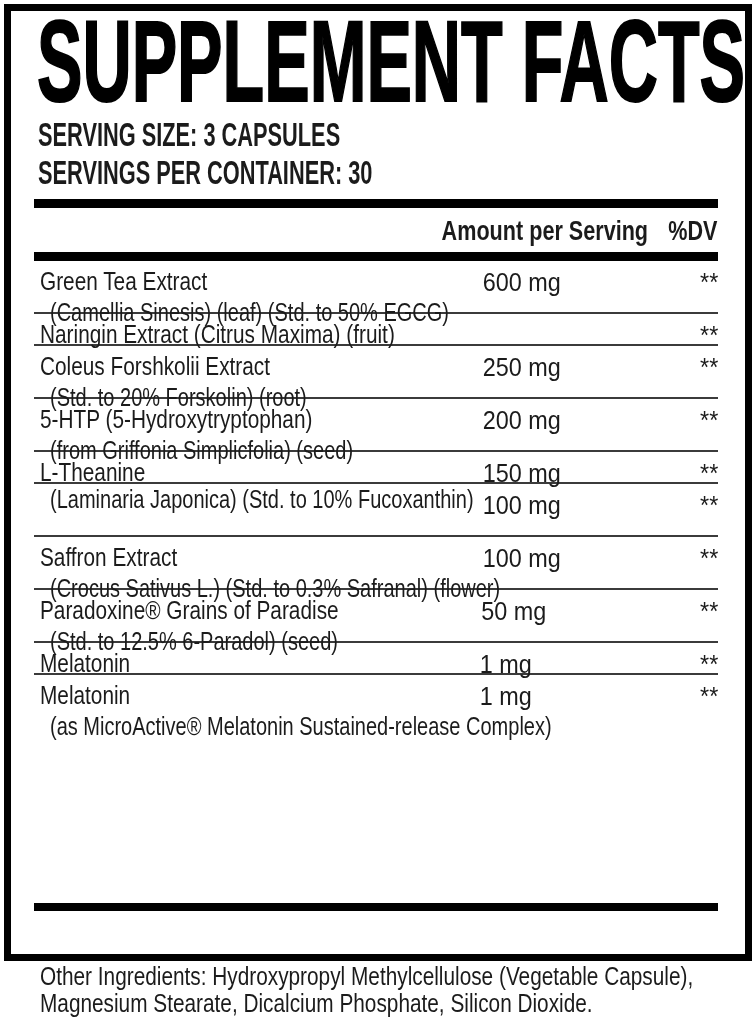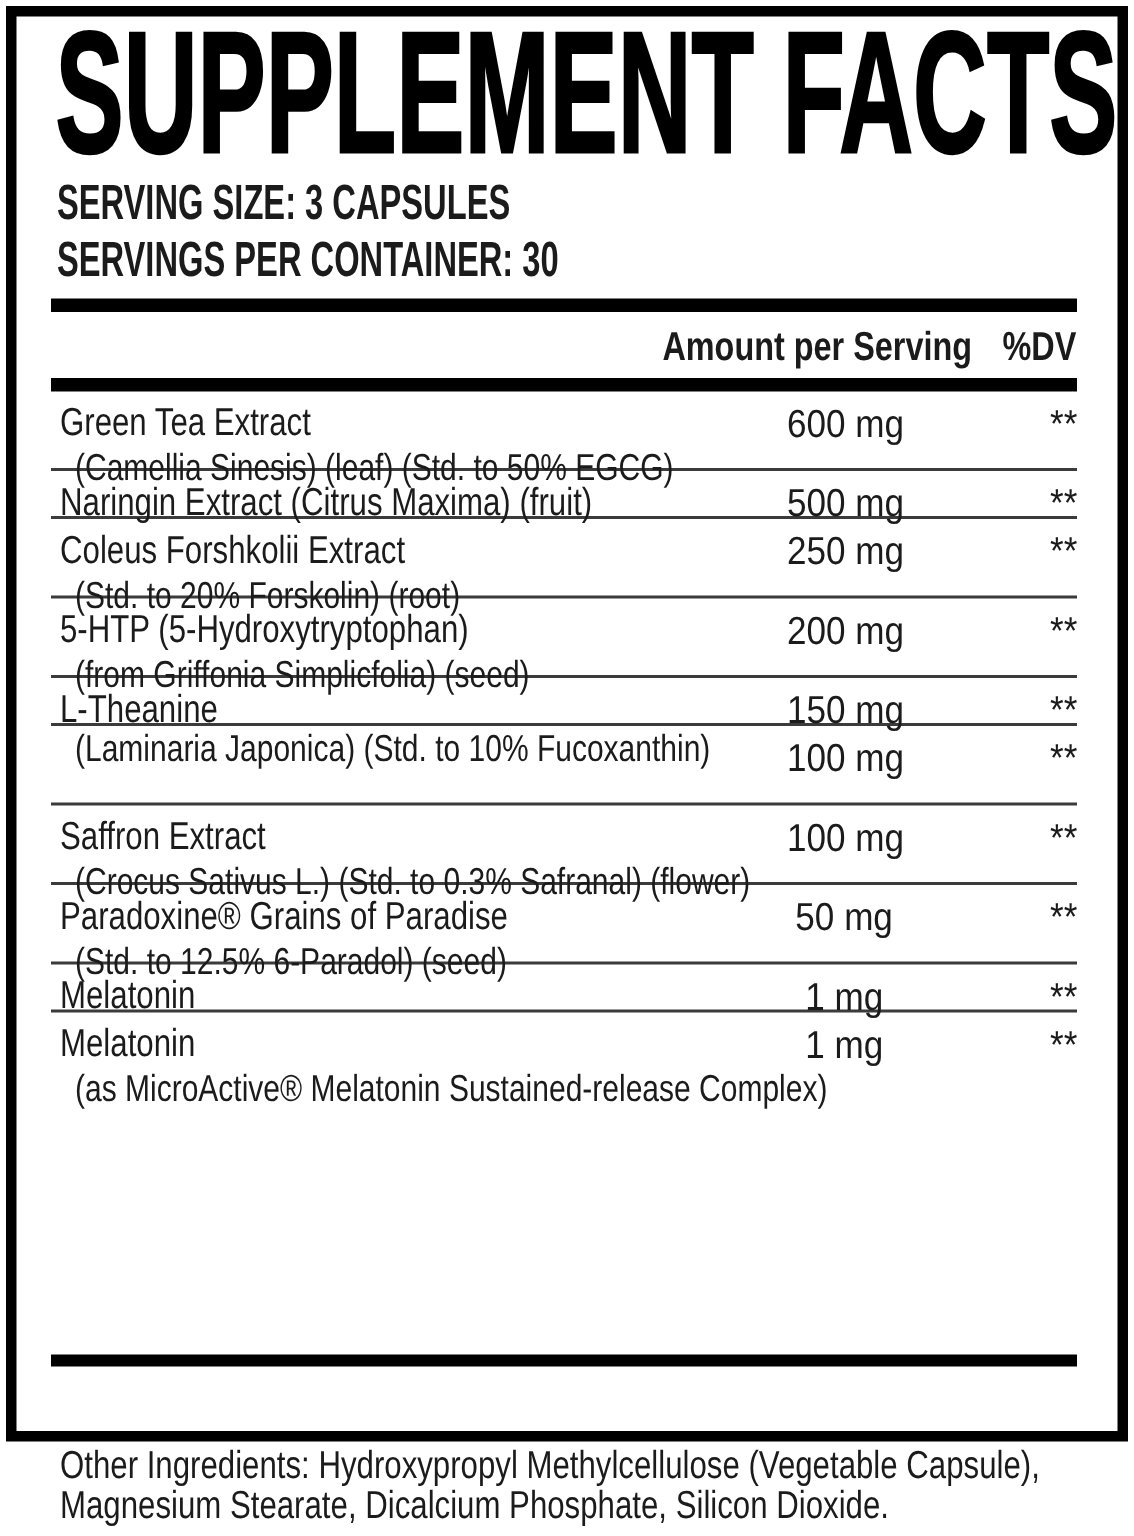--- a/index.html
+++ b/index.html
@@ -38,21 +38,21 @@
   #amount-head{left:390px;width:255px;}
   #dv-head{left:624px;width:94px;text-align:right;}
 
   .rows{position:absolute;left:34px;top:261px;width:684px;}
   .row{position:relative;border-bottom:2px solid var(--sep);height:32px;}
   .row.two{height:53px;}
   .row.two.tall{height:78px;}
   .row:last-child{border-bottom:none;}
   .row .name{display:block;padding:4px 0 0 6px;font-size:26px;line-height:32px;}
   .row .detail{display:block;padding-left:16px;font-size:25px;line-height:31px;}
-  .row .amount{position:absolute;top:6px;left:440px;width:171px;text-align:center;font-size:26px;}
+  .row .amount{position:absolute;top:6px;left:440px;width:171px;text-align:left;font-size:26px;}
   .row .dv{position:absolute;top:6px;left:624px;width:60px;text-align:right;font-size:26px;}
 
   .thick-rule-bottom{position:absolute;left:34px;top:903px;width:684px;height:8px;background:var(--rule);}
   .footnote{position:absolute;left:40px;top:917px;font-size:26px;}
 
   .other{position:absolute;left:40px;top:963px;font-size:26px;line-height:27px;}
   .other .oline{display:block;}
 </style>
 </head>
 <body>
@@ -82,21 +82,20 @@
   <div class="rows" id="rows">
       <div class="row two">
       <span class="name"><span class="cond">Green Tea Extract</span></span>
       <span class="detail"><span class="cond">(Camellia Sinesis) (leaf) (Std. to 50% EGCG)</span></span>
       <span class="amount"><span class="cond-amt">600 mg</span></span>
       <span class="dv"><span class="cond-amt">**</span></span>
     </div>
       <div class="row">
       <span class="name"><span class="cond">Naringin Extract (Citrus Maxima) (fruit)</span></span>
 
-      <span class="amount"><span class="cond-amt">500 mg</span></span>
       <span class="dv"><span class="cond-amt">**</span></span>
     </div>
       <div class="row two">
       <span class="name"><span class="cond">Coleus Forshkolii Extract</span></span>
       <span class="detail"><span class="cond">(Std. to 20% Forskolin) (root)</span></span>
       <span class="amount"><span class="cond-amt">250 mg</span></span>
       <span class="dv"><span class="cond-amt">**</span></span>
     </div>
       <div class="row two">
       <span class="name"><span class="cond">5-HTP (5-Hydroxytryptophan)</span></span>

